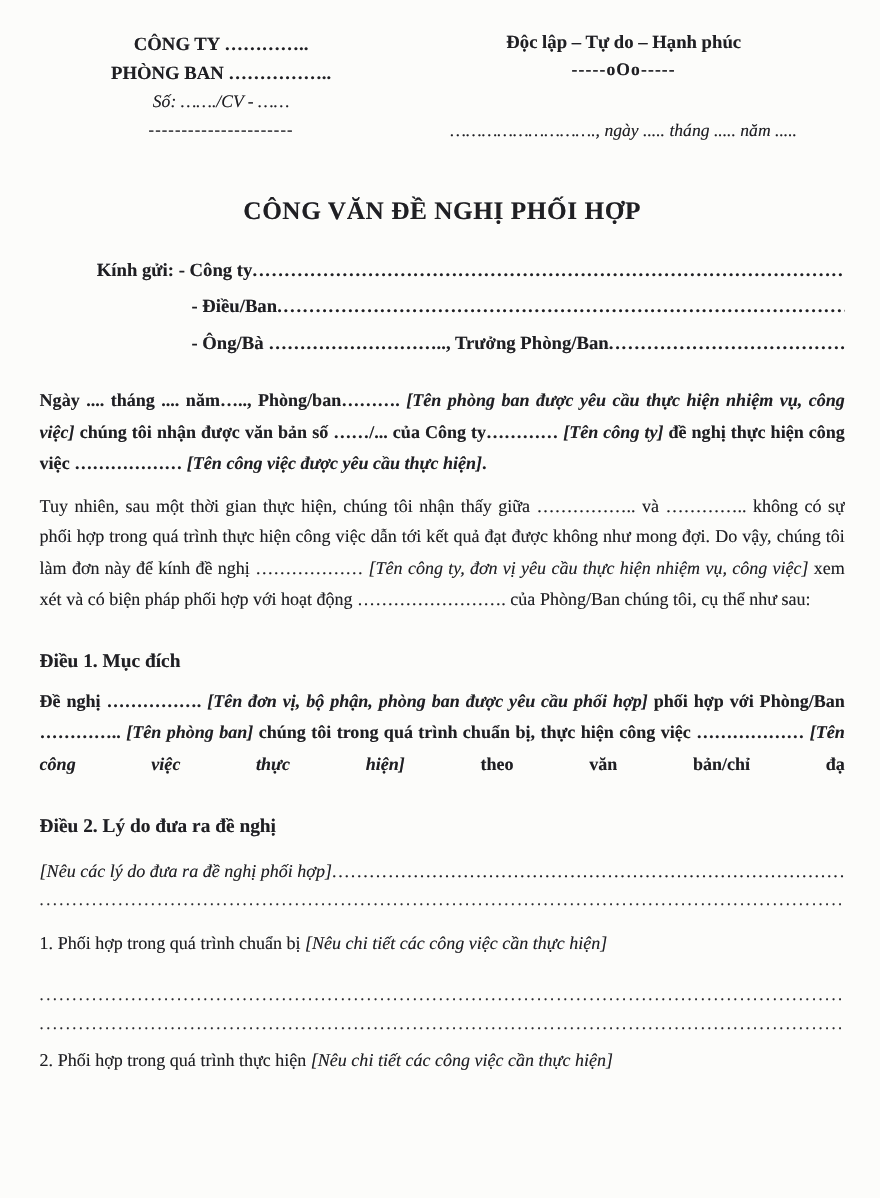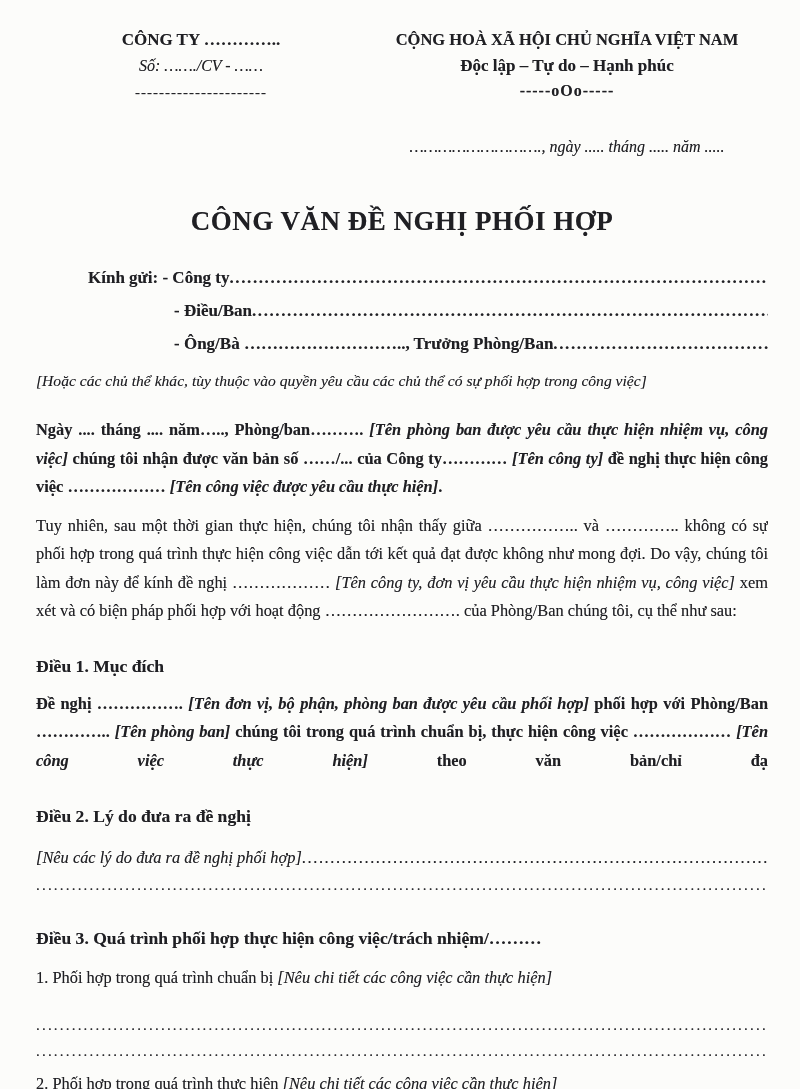--- a/index.html
+++ b/index.html
@@ -25,21 +25,21 @@
   .header-right { flex: 1; text-align: center; }
   .hr-line1 { font-weight: bold; font-size: 16.5px; line-height: 27px; }
   .hr-line2 { font-weight: bold; font-size: 17px;   line-height: 26px; }
   .hr-line3 { font-weight: bold; font-size: 16px;   line-height: 24px; letter-spacing: 1px; }
   .date-line { font-style: italic; font-size: 16px; line-height: 26px; margin-top: 31px; }
   
   .doc-title {
     margin-top: 46px;
     text-align: center;
     font-weight: bold;
-    font-size: 27px;
+    font-size: 23px;
     letter-spacing: 0.5px;
   }
   
   .recipients { margin-top: 24px; padding-left: 52px; }
   .recip-line { font-weight: bold; font-size: 17px; line-height: 33px; }
   .recip-line.indent { padding-left: 86px; }
   .note {
     margin-top: 8px;
     font-style: italic;
     font-size: 15.6px;
@@ -99,25 +99,25 @@
   .dot-line.dl-gap { margin-top: 19px; }
 </style>
 </head>
 <body>
 
 <div class="page">
 
   <div class="header">
     <div class="header-left">
       <div class="hl-bold">CÔNG TY …………..</div>
+      <div class="hl-bold">PHÒNG BAN ……………..</div>
       <div class="hl-italic">Số: ……./CV - ……</div>
       <div class="hl-rule">----------------------</div>
     </div>
     <div class="header-right">
-      <div class="hr-line1">CỘNG HOÀ XÃ HỘI CHỦ NGHĨA VIỆT NAM</div>
       <div class="hr-line2">Độc lập – Tự do – Hạnh phúc</div>
       <div class="hr-line3">-----oOo-----</div>
       <div class="date-line">………………………., ngày ..... tháng ..... năm .....</div>
     </div>
   </div>
 
   <div class="doc-title">CÔNG VĂN ĐỀ NGHỊ PHỐI HỢP</div>
 
   <div class="recipients">
     <div class="recip-line fill-line">
@@ -127,35 +127,33 @@
     <div class="recip-line fill-line indent">
         <span>- Điều/Ban </span>
         <span class="seg-f">.........................................................................................................................................................................................................................................................</span>
       </div>
     <div class="recip-line fill-line indent">
         <span>- Ông/Bà ……………………….., Trưởng Phòng/Ban </span>
         <span class="seg-f">.........................................................................................................................................................................................................................................................</span>
       </div>
   </div>
 
-  <div class="note">[Hoặc các chủ thể khác, tùy thuộc vào quyền yêu cầu các chủ thể có sự phối hợp trong công việc]</div>
 
   <p class="para clamp3"><span>Ngày .... tháng .... năm….., Phòng/ban………. </span><span class="seg-i">[Tên phòng ban được yêu cầu thực hiện nhiệm vụ, công việc]</span><span> chúng tôi nhận được văn bản số ……/... của Công ty………… </span><span class="seg-i">[Tên công ty]</span><span> đề nghị thực hiện công việc ……………… </span><span class="seg-i">[Tên công việc được yêu cầu thực hiện]</span><span>.</span></p>
   <p class="para tight clamp5"><span>Tuy nhiên, sau một thời gian thực hiện, chúng tôi nhận thấy giữa …………….. và ………….. không có sự phối hợp trong quá trình thực hiện công việc dẫn tới kết quả đạt được không như mong đợi. Do vậy, chúng tôi làm đơn này để kính đề nghị ……………… </span><span class="seg-i">[Tên công ty, đơn vị yêu cầu thực hiện nhiệm vụ, công việc]</span><span> xem xét và có biện pháp phối hợp với hoạt động ……………………. của Phòng/Ban chúng tôi, cụ thể như sau:</span></p>
 
   <div class="article-heading">Điều 1. Mục đích</div>
   <p class="para tight clamp3"><span>Đề nghị ……………. </span><span class="seg-i">[Tên đơn vị, bộ phận, phòng ban được yêu cầu phối hợp]</span><span> phối hợp với Phòng/Ban ………….. </span><span class="seg-i">[Tên phòng ban]</span><span> chúng tôi trong quá trình chuẩn bị, thực hiện công việc ……………… </span><span class="seg-i">[Tên công việc thực hiện]</span><span class="seg-d"> theo văn bản/chỉ đạo/………………………………………………………………………</span></p>
 
   <div class="article-heading">Điều 2. Lý do đưa ra đề nghị</div>
   <div class="para-line fill-line">
       <span class="seg-i">[Nêu các lý do đưa ra đề nghị phối hợp]</span>
       <span> </span>
       <span class="seg-f">.........................................................................................................................................................................................................................................................</span>
     </div>
   <div class="dot-line">.........................................................................................................................................................................................................................................................</div>
 
-  <div class="article-heading">Điều 3. Quá trình phối hợp thực hiện công việc/trách nhiệm/………</div>
   <div class="item-line"><span>1. Phối hợp trong quá trình chuẩn bị </span><span class="seg-i">[Nêu chi tiết các công việc cần thực hiện]</span></div>
   <div class="dot-line dl-gap">.........................................................................................................................................................................................................................................................</div>
   <div class="dot-line">.........................................................................................................................................................................................................................................................</div>
   <div class="item-line il-gap"><span>2. Phối hợp trong quá trình thực hiện </span><span class="seg-i">[Nêu chi tiết các công việc cần thực hiện]</span></div>
 
 </div>
 
 </body></html>

